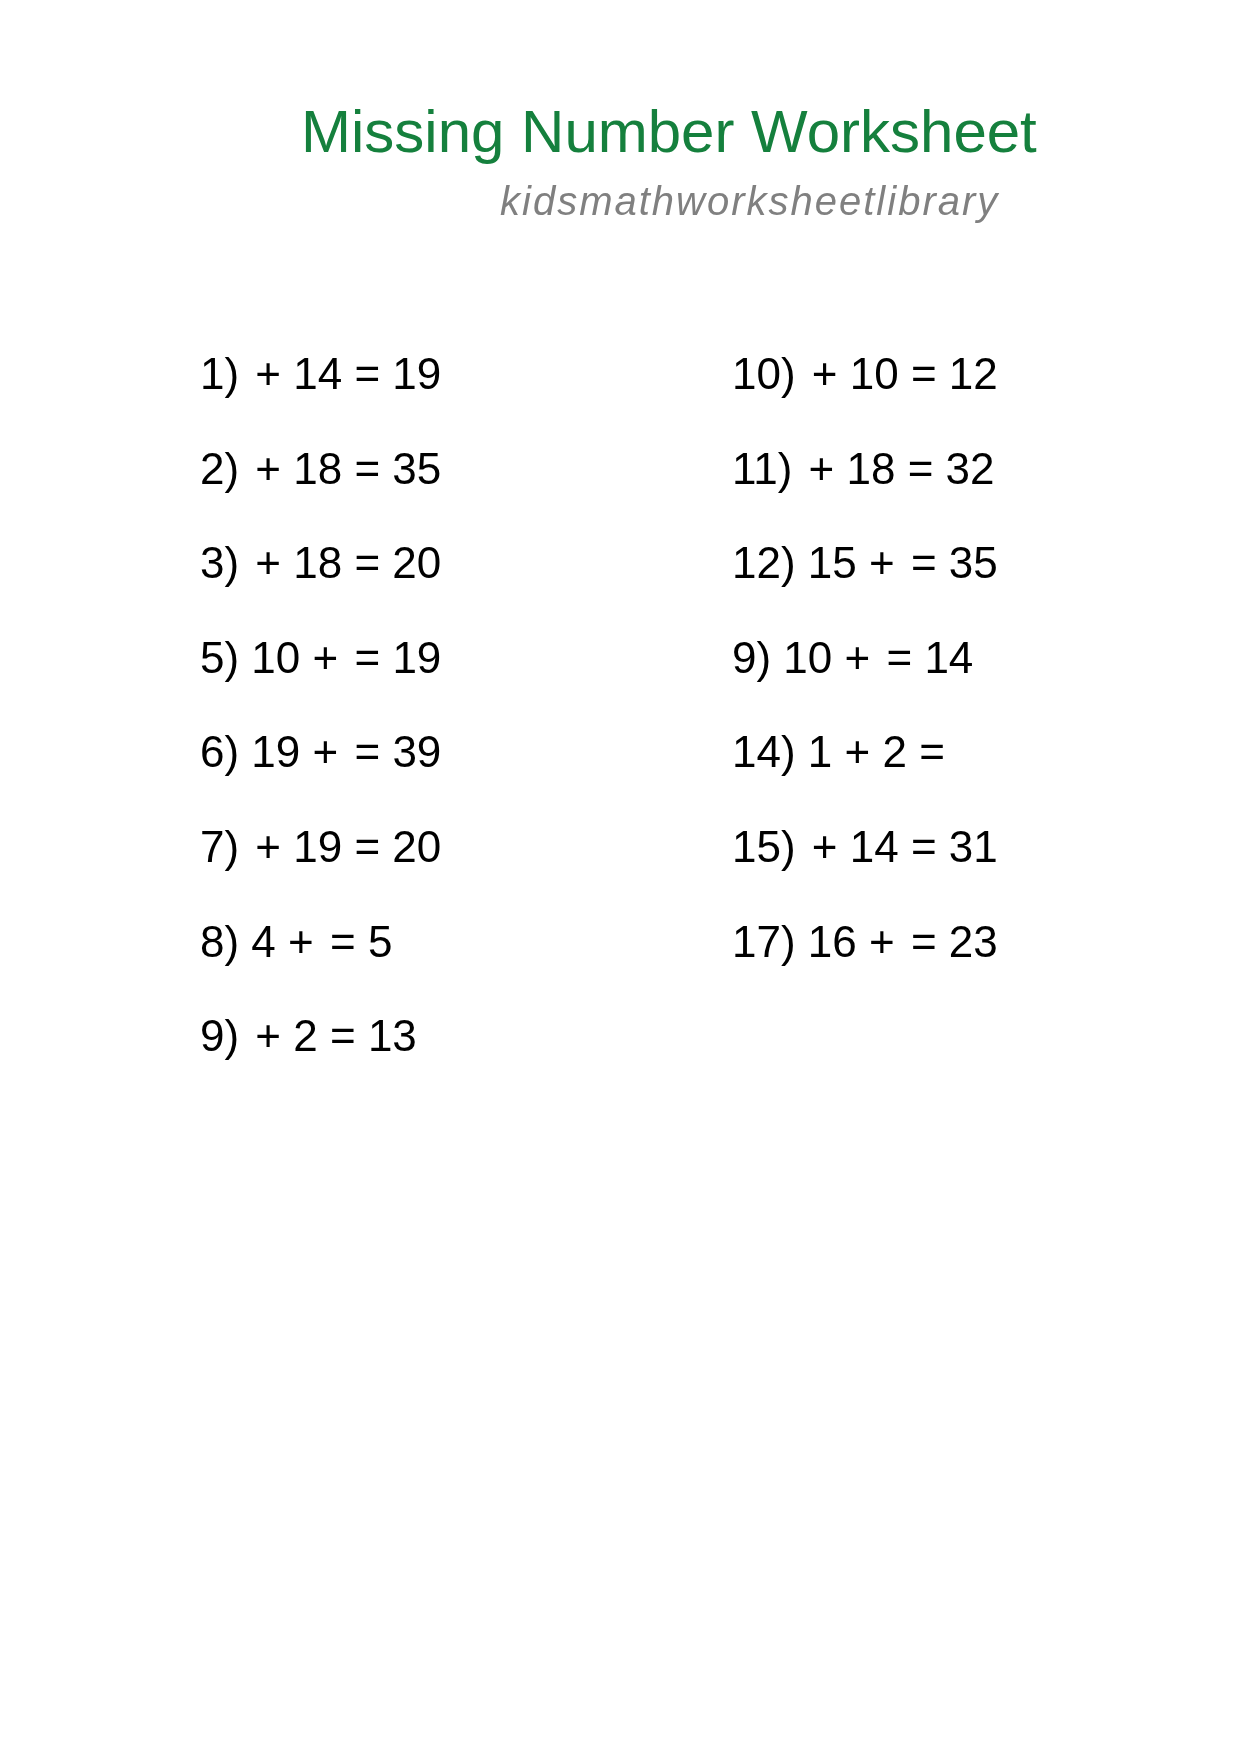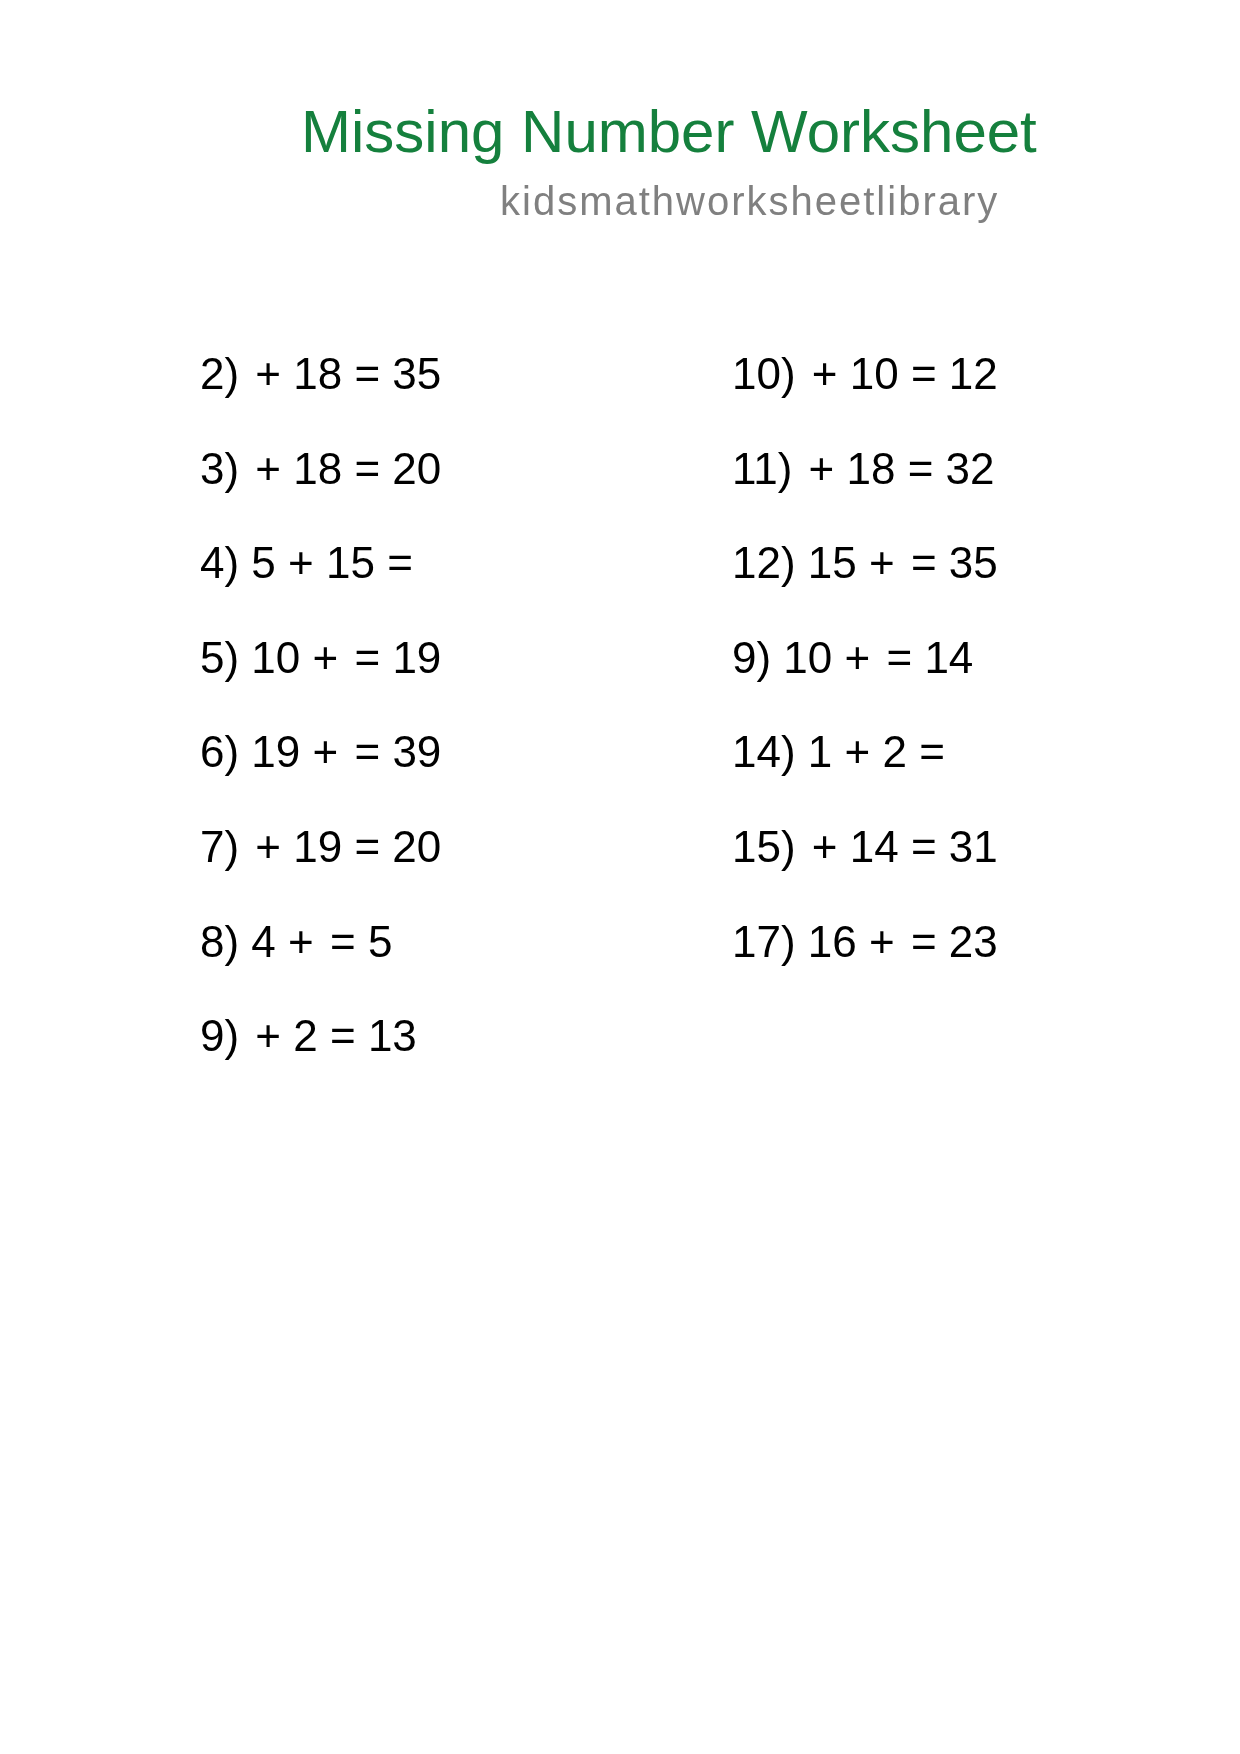--- a/index.html
+++ b/index.html
@@ -26,20 +26,21 @@
     }
     .subtitle {
       position: absolute;
       left: 500px;
       top: 177px;
       font-size: 40px;
       line-height: 48px;
       letter-spacing: 2px;
       white-space: nowrap;
       color: #808080;
+      font-style: italic;
     }
     .column {
       position: absolute;
       top: 347px;
     }
     .column.left { left: 200px; }
     .column.right { left: 732px; }
     .problem {
       height: 94.6px;
       font-size: 44px;
@@ -60,23 +61,23 @@
     }
   </style>
 </head>
 <body>
 
 <div>
   <div class="title">Missing Number Worksheet</div>
   <div class="subtitle">kidsmathworksheetlibrary</div>
 
   <div class="column left">
+    <div class="problem"><span>1)</span> <span class="blank"></span> <span>+ 14 = 19</span></div>
     <div class="problem"><span>2)</span> <span class="blank"></span> <span>+ 18 = 35</span></div>
     <div class="problem"><span>3)</span> <span class="blank"></span> <span>+ 18 = 20</span></div>
-    <div class="problem"><span>4)</span> <span>5 + 15 =</span> <span class="blank"></span></div>
     <div class="problem"><span>5)</span> <span>10 +</span> <span class="blank"></span> <span>= 19</span></div>
     <div class="problem"><span>6)</span> <span>19 +</span> <span class="blank"></span> <span>= 39</span></div>
     <div class="problem"><span>7)</span> <span class="blank"></span> <span>+ 19 = 20</span></div>
     <div class="problem"><span>8)</span> <span>4 +</span> <span class="blank"></span> <span>= 5</span></div>
     <div class="problem"><span>9)</span> <span class="blank"></span> <span>+ 2 = 13</span></div>
   </div>
 
   <div class="column right">
     <div class="problem"><span>10)</span> <span class="blank"></span> <span>+ 10 = 12</span></div>
     <div class="problem"><span>11)</span> <span class="blank"></span> <span>+ 18 = 32</span></div>

